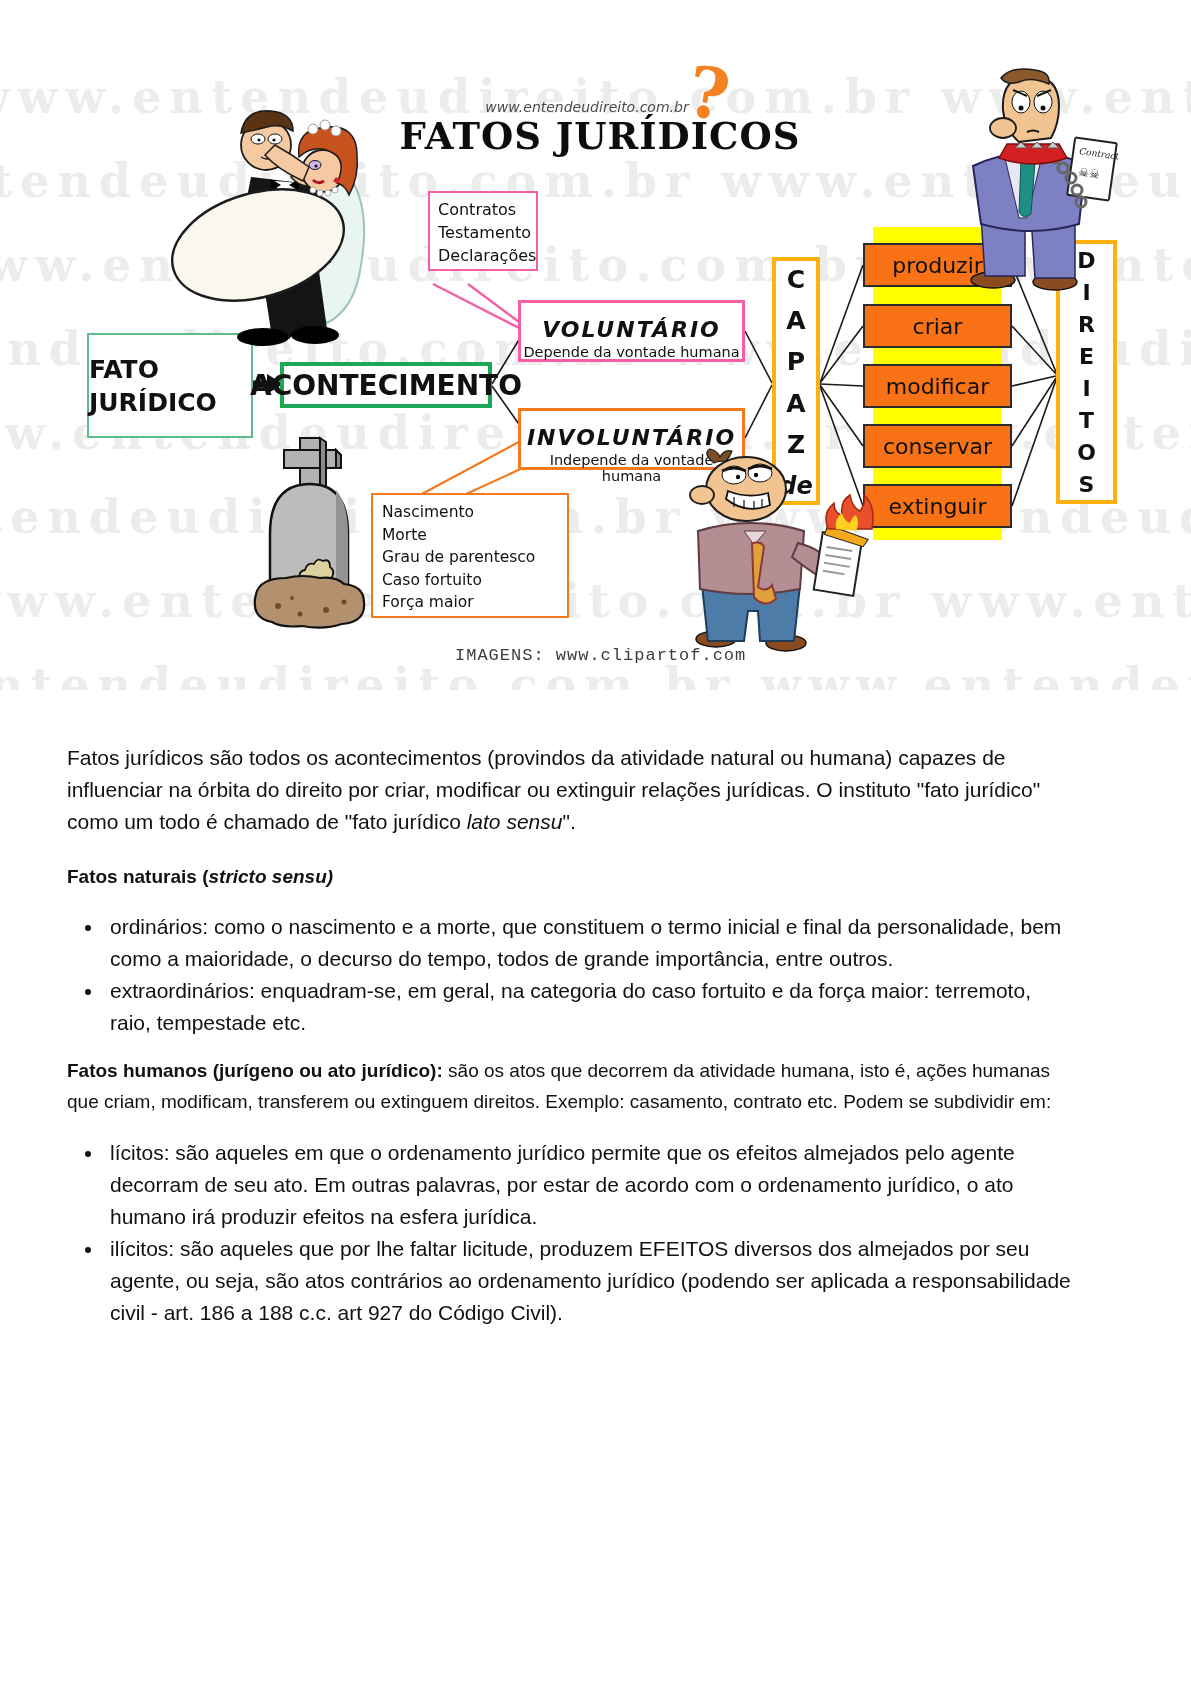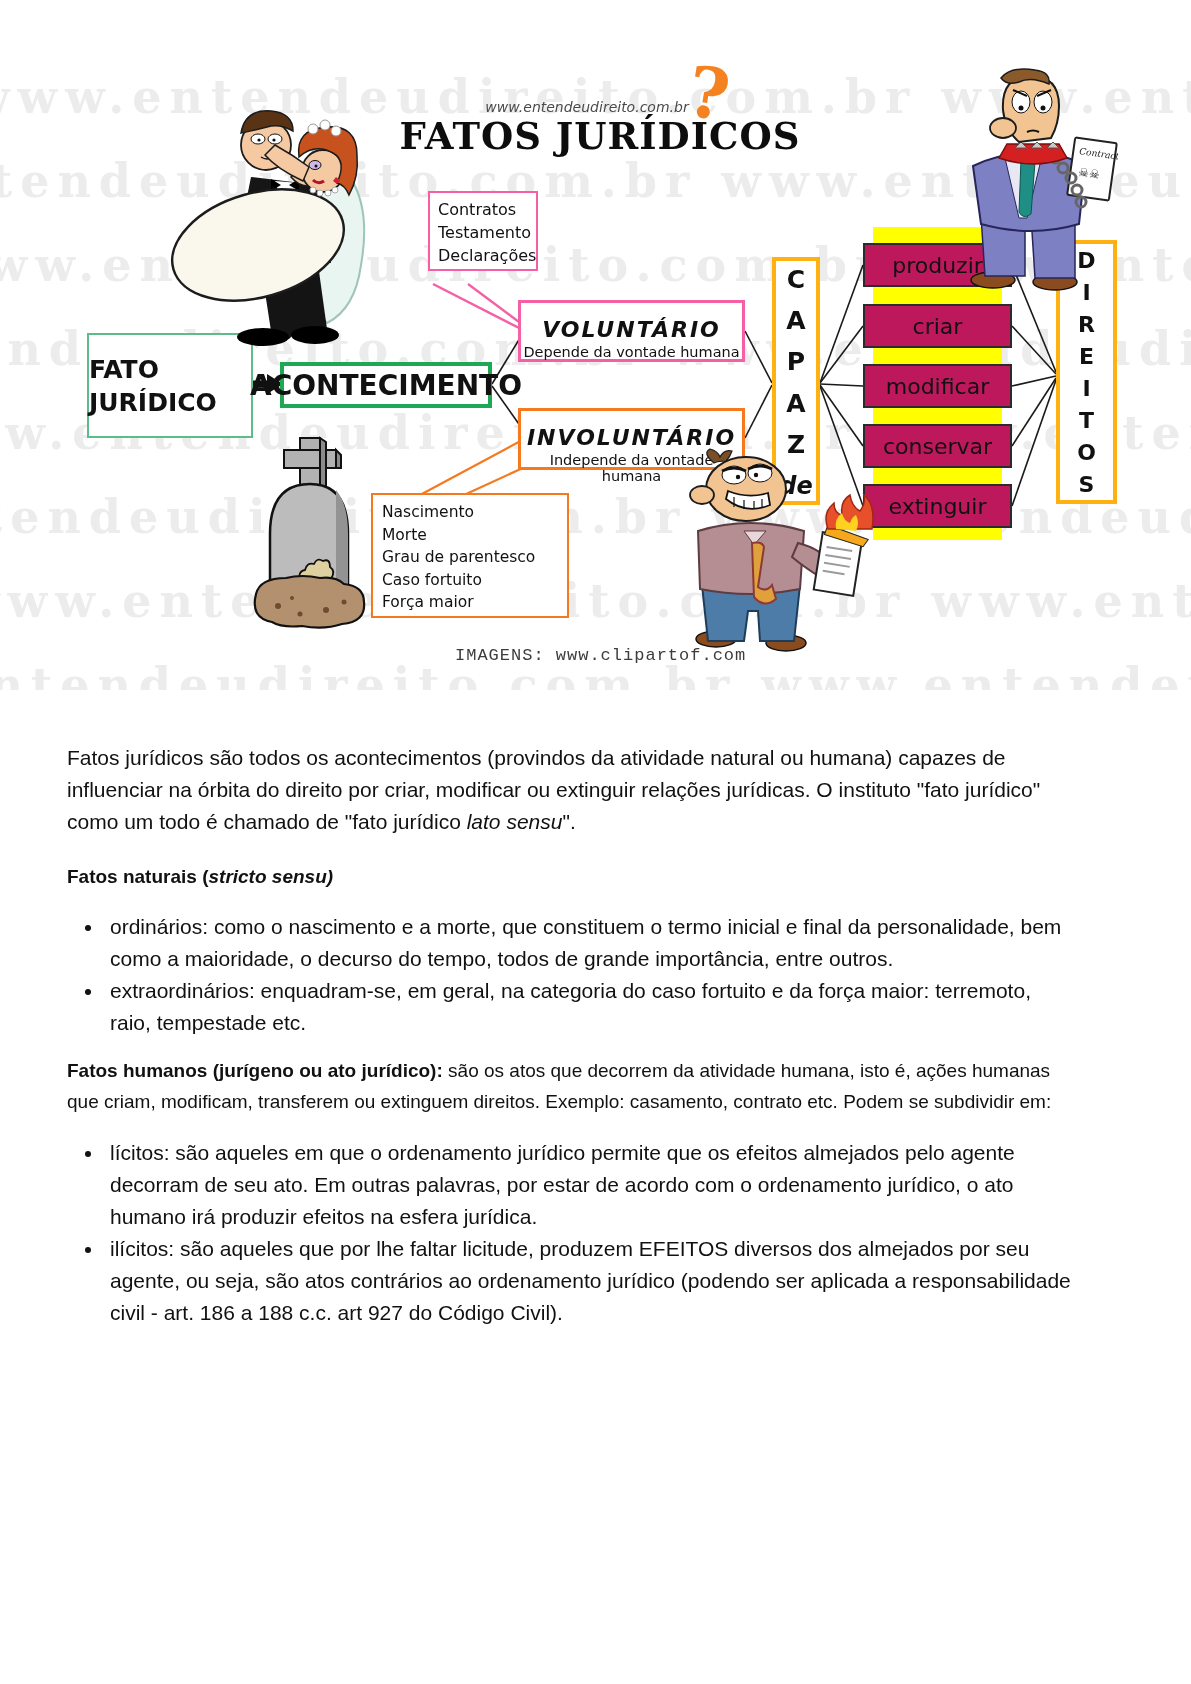--- a/index.html
+++ b/index.html
@@ -33,21 +33,21 @@
   .branch-sub{font-size:14.5px;margin-top:2px;}
   .yellow-band{position:absolute;left:873px;top:227px;width:129px;height:313px;background:#ffff00;z-index:1;}
   .box-capaz{left:772px;top:257px;width:48px;height:248px;border:4px solid #ffb112;
              display:flex;flex-direction:column;justify-content:space-between;align-items:center;
              padding:6px 0 2px 0;font-weight:bold;font-size:25px;line-height:26px;}
   .box-capaz .de{font-weight:bold;font-size:24px;font-style:italic;}
   .box-direitos{left:1056px;top:240px;width:61px;height:264px;border:4px solid #ffb112;
              display:flex;flex-direction:column;justify-content:space-around;align-items:center;
              font-weight:bold;font-size:22px;line-height:23px;}
   .verb-box{width:149px;height:44px;border:2.5px solid #2b2b2b;display:flex;justify-content:center;
-            align-items:center;font-size:22px;z-index:2;position:absolute;left:863px;background:#be185d;}
+            align-items:center;font-size:22px;z-index:2;position:absolute;left:863px;background:#f97316;}
   .cartoon{position:absolute;z-index:3;}
   .credits{position:absolute;left:455px;top:646px;font-family:"Liberation Mono",monospace;
            font-size:17px;letter-spacing:1px;color:#3c3c3c;z-index:2;}
   
   .content{margin:0 67px;width:1010px;padding-top:52px;}
   .txt-lg{font-size:21px;line-height:32px;margin:0;}
   .txt-sm{font-size:19px;line-height:31px;margin:0;}
   .h-bold{font-size:19px;font-weight:bold;margin:28px 0 0 0;}
   .h-bold .it{margin-top:26px;}
   .mt-p2{margin-top:30px;}

